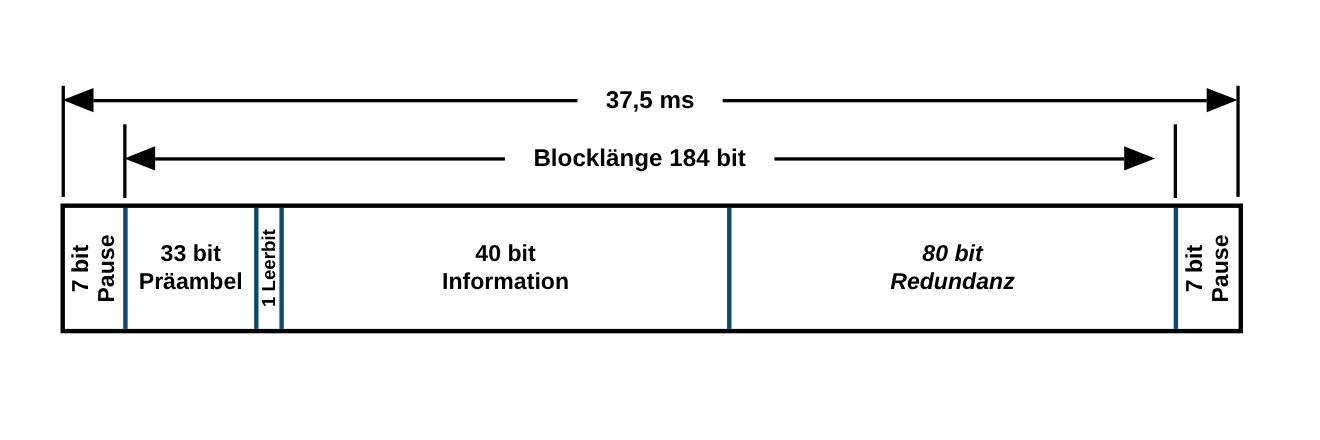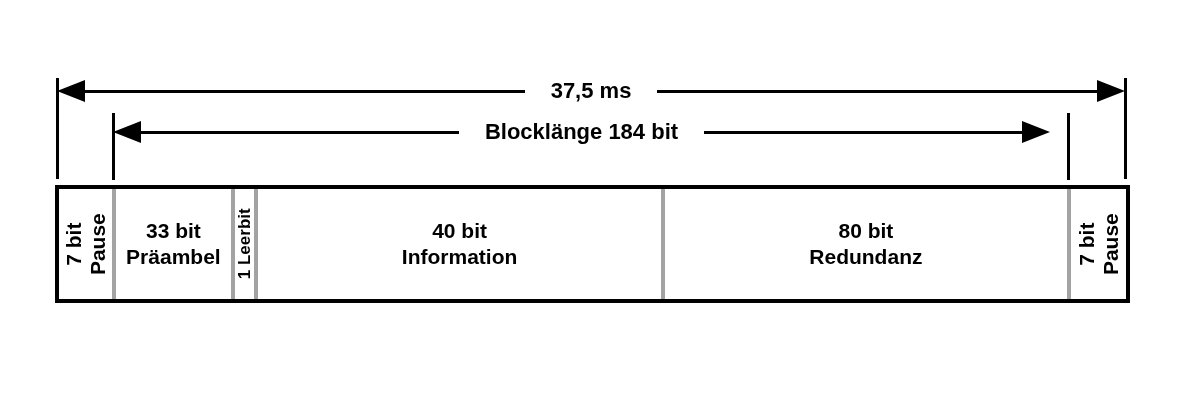--- a/index.html
+++ b/index.html
@@ -45,21 +45,21 @@
     box-sizing:border-box;
     border:4px solid #000;
     display:flex;
     background:#fff;
   }
   .seg{
     box-sizing:border-box;
     display:flex;
     align-items:center;
     justify-content:center;
-    border-right:4px solid #a3a3a3;
+    border-right:4px solid #0c4a6e;
     overflow:hidden;
   }
   .seg:last-child{border-right:none;}
   .seg-label{
     font-weight:bold;
     font-size:21px;
     line-height:1.25;
     text-align:center;
     white-space:pre-line;
   }
@@ -76,21 +76,21 @@
 <div class="canvas">
 
   <div class="dim" style="left:57px;top:79px;width:1068px;">
     <div class="ah ah-left"></div>
     <div class="dline"></div>
     <div class="dlabel">37,5 ms</div>
     <div class="dline"></div>
     <div class="ah ah-right"></div>
   </div>
 
-  <div class="dim" style="left:113px;top:120px;width:937px;">
+  <div class="dim" style="left:113px;top:132px;width:937px;">
     <div class="ah ah-left"></div>
     <div class="dline"></div>
     <div class="dlabel">Blocklänge 184 bit</div>
     <div class="dline"></div>
     <div class="ah ah-right"></div>
   </div>
 
   <div class="tick tick-outer-left"></div>
   <div class="tick tick-inner-left"></div>
   <div class="tick tick-inner-right"></div>
@@ -105,21 +105,21 @@
       <span class="seg-label">33 bit
 Präambel</span>
     </div>
     <div class="seg vertical" style="flex:20 0 0;">
       <span class="seg-label small">1 Leerbit</span>
     </div>
     <div class="seg" style="flex:410 0 0;">
       <span class="seg-label">40 bit
 Information</span>
     </div>
-    <div class="seg" style="flex:410 0 0;">
+    <div class="seg" style="flex:410 0 0;font-style:italic;">
       <span class="seg-label">80 bit
 Redundanz</span>
     </div>
     <div class="seg vertical" style="flex:56 0 0;">
       <span class="seg-label">7 bit
 Pause</span>
     </div>
   </div>
 
 </div>

